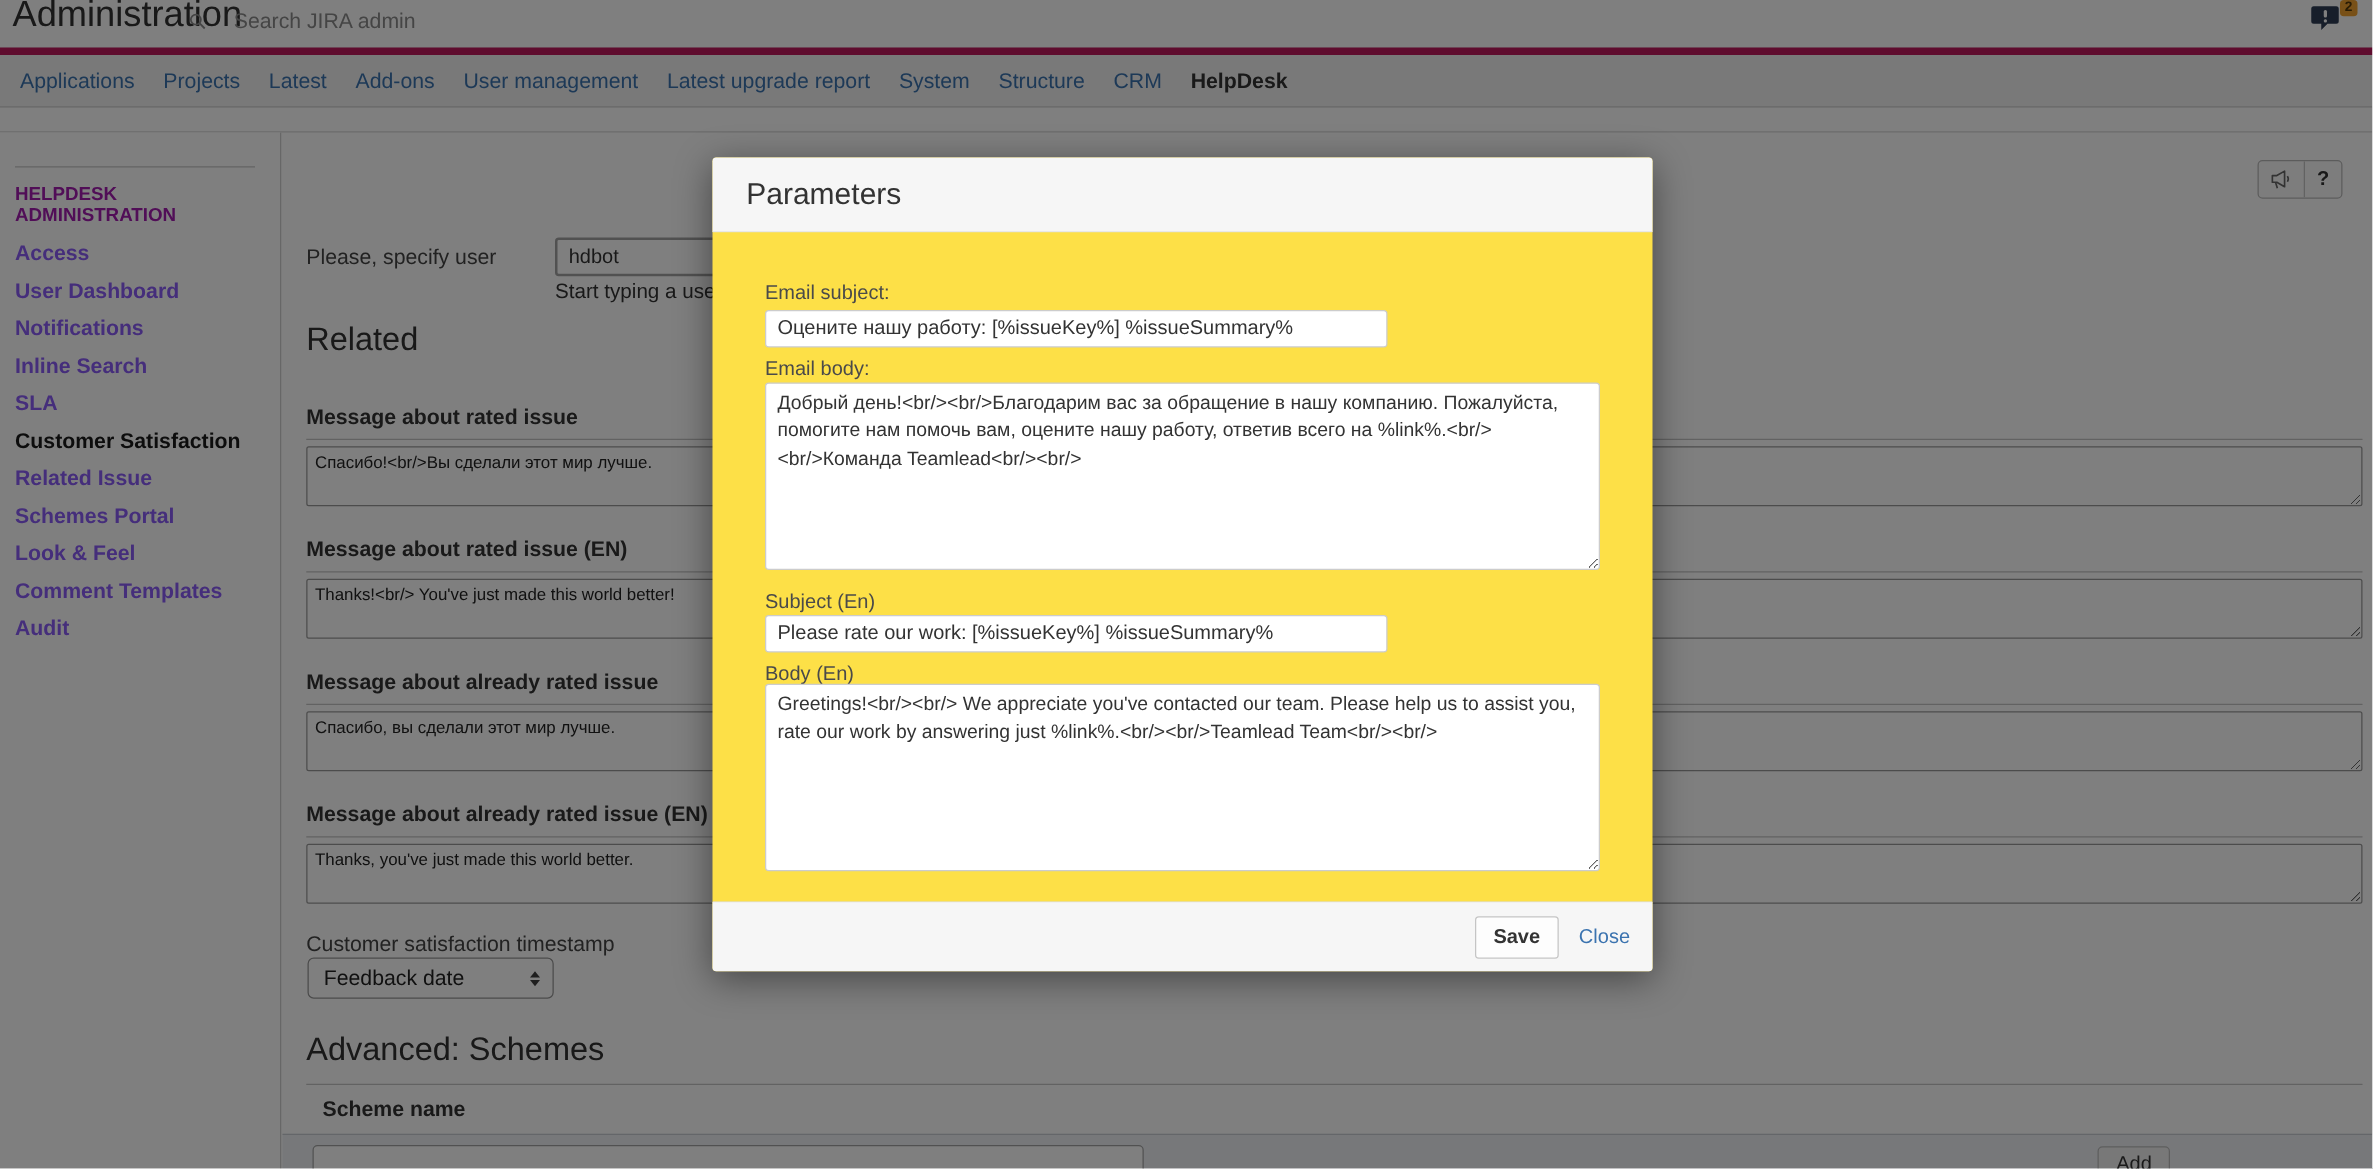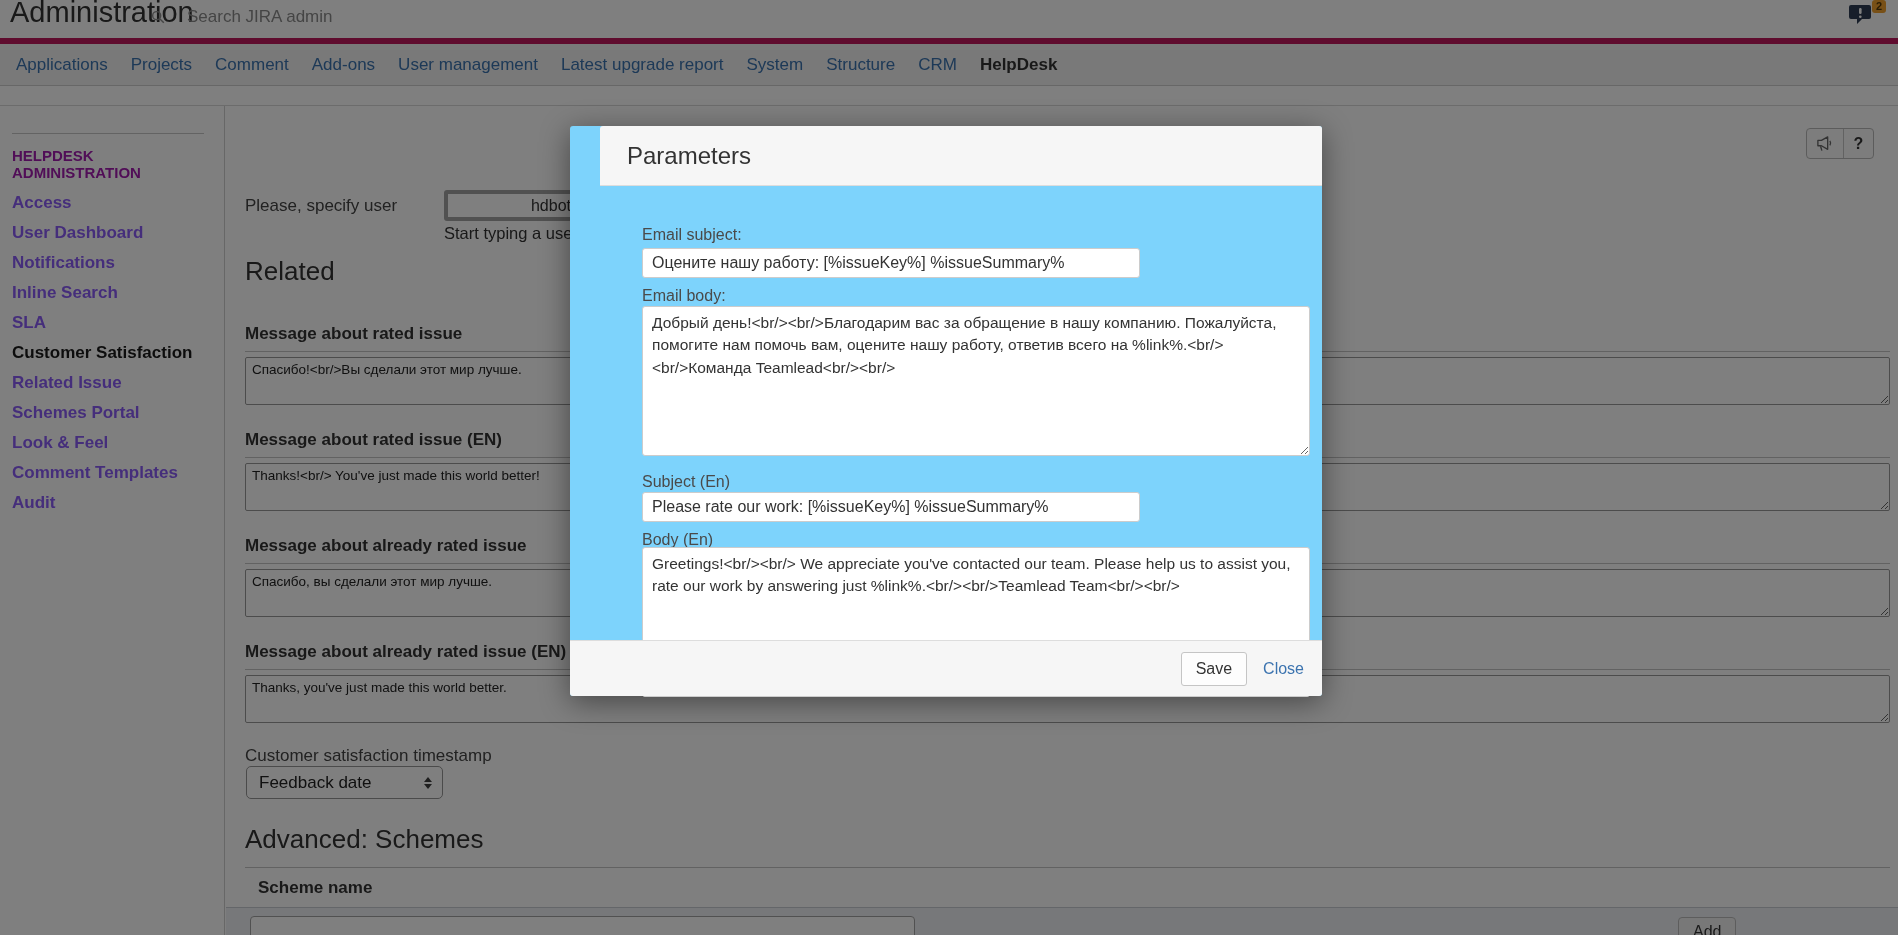--- a/index.html
+++ b/index.html
@@ -26,21 +26,21 @@
   
   .sidebar { position:absolute; top:106px; left:0; width:225px; bottom:0; background:#fff; border-right:1px solid #cfcfcf; }
   .sidebar hr { margin:27px 20px 0 12px; border:0; border-top:1px solid #c6c6c6; }
   .sidebar-title { margin:13px 0 0 12px; font-size:15px; font-weight:bold; color:#a21caf; }
   .sb-list { list-style:none; margin:7px 0 0 0; padding:0 0 0 12px; }
   .sb-item { height:30px; line-height:30px; font-size:17px; color:#8b5cf6; cursor:pointer; white-space:nowrap;font-weight:bold; }
   .sb-item.active { color:#1a1a1a; font-weight:bold; }
 
   
   .field-label { position:absolute; font-size:17px; color:#444; }
-  .user-input { position:absolute; left:444px; top:190px; width:214px; height:31px; border:4px solid #a3a3a3; border-radius:3px; padding:0 9px; font-size:16px; color:#333; font-family:"Liberation Sans",sans-serif;text-align:center; }
+  .user-input { position:absolute; left:444px; top:190px; width:214px; height:31px; border:2px solid #a3a3a3; border-radius:3px; padding:0 9px; font-size:16px; color:#333; font-family:"Liberation Sans",sans-serif; }
   .user-hint { position:absolute; left:444px; top:224px; font-size:16.5px; color:#333; }
   .h2 { position:absolute; margin:0; font-size:26px; font-weight:400; color:#333; }
 
   .msg-group { position:absolute; left:245px; width:1645px; height:82px; }
   .msg-label { margin:0; font-size:17px; font-weight:bold; color:#333; }
   .msg-rule { position:absolute; top:27px; left:0; width:1645px; border-top:1px solid #c4c4c4; }
   .msg-textarea { position:absolute; top:33px; left:0; width:1645px; height:48px; border:1px solid #999; border-radius:2px; resize:both; padding:3px 6px; font-size:13.5px; line-height:1.35; color:#222; font-family:"Liberation Sans",sans-serif; background:#fff; }
 
   .timestamp-select { position:absolute; left:246px; top:766px; width:197px; height:33px; border:1px solid #979797; border-radius:5px; background:#fff; display:flex; align-items:center; justify-content:space-between; padding:0 10px 0 12px; font-size:17px; color:#222; cursor:pointer; }
   .sel-arrows { display:flex; flex-direction:column; align-items:center; gap:2px; }
@@ -53,29 +53,29 @@
   .schemes-panel { position:absolute; top:907px; left:226px; right:0; bottom:0; background:#eef1f5; border-top:1px solid #c9cdd3; }
   .scheme-input { position:absolute; left:250px; top:916px; width:665px; height:30px; border:1px solid #a3a3a3; border-radius:4px; background:#fff; padding:0 8px; font-size:16px; font-family:"Liberation Sans",sans-serif; }
   .add-btn { position:absolute; left:1678px; top:917px; padding:5px 14px; font-size:16px; color:#333; background:#f1f1f1; border:1px solid #bbb; border-radius:4px; cursor:pointer; font-family:"Liberation Sans",sans-serif; }
 
   .tool-group { position:absolute; top:128px; left:1806px; height:31px; display:flex; border:1px solid #b9b9b9; border-radius:4px; overflow:hidden; background:#fbfbfb; }
   .tool-btn { width:36px; display:flex; align-items:center; justify-content:center; cursor:pointer; border:none; background:transparent; }
   .tool-btn + .tool-btn { border-left:1px solid #c4c4c4; width:30px; font-size:16px; font-weight:bold; color:#333; }
 
   
   .blanket { position:absolute; inset:0; background:rgba(0,0,0,0.5); z-index:40; }
-  .modal { position:absolute; left:570px; top:126px; width:752px; height:570px; background:#7dd3fc; border-radius:3px; box-shadow:0 6px 30px rgba(0,0,0,0.45); z-index:50;padding-left:30px; }
+  .modal { position:absolute; left:570px; top:126px; width:752px; height:651px; background:#fde047; border-radius:3px; box-shadow:0 6px 30px rgba(0,0,0,0.45); z-index:50; }
   .modal-header { height:60px; background:#f6f6f6; border-bottom:1px solid #ddd; border-radius:3px 3px 0 0; display:flex; align-items:center; padding-left:27px; }
   .modal-title { margin:0; font-size:24px; font-weight:400; color:#333; }
   .modal-body { position:relative; height:636px; }
   .m-label { position:absolute; left:42px; font-size:16px; color:#4a4a4a; }
   .m-input { position:absolute; left:42px; width:498px; height:30px; border:1px solid #ccc; border-radius:3px; padding:0 9px; font-size:16px; color:#333; font-family:"Liberation Sans",sans-serif; }
   .m-ta { position:absolute; left:42px; width:668px; height:150px; border:1px solid #ccc; border-radius:3px; resize:both; padding:5px 9px; font-size:15.5px; line-height:1.45; color:#333; font-family:"Liberation Sans",sans-serif; }
   .modal-footer { position:absolute; left:0; right:0; bottom:0; height:56px; background:#f6f6f6; border-top:1px solid #ddd; border-radius:0 0 3px 3px; display:flex; align-items:center; justify-content:flex-end; gap:16px; padding-right:18px; }
-  .save-btn { background:#fdfdfd; border:1px solid #c5c5c5; border-radius:3px; padding:7px 14px; font-size:16px; font-weight:normal; color:#333; cursor:pointer; font-family:"Liberation Sans",sans-serif; }
+  .save-btn { background:#fdfdfd; border:1px solid #c5c5c5; border-radius:3px; padding:7px 14px; font-size:16px; font-weight:bold; color:#333; cursor:pointer; font-family:"Liberation Sans",sans-serif; }
   .close-link { color:#3b73af; font-size:16px; text-decoration:none; cursor:pointer; }
 </style>
 </head>
 <body>
 
 <div class="page">
 
   <div class="app-header">
     <h1 class="page-title">Administration</h1>
     <div class="quicksearch">
@@ -91,21 +91,21 @@
         <rect x="11" y="6" width="2.6" height="6" rx="1.2" fill="#fff"></rect>
         <rect x="11" y="13.4" width="2.6" height="2.6" rx="1.2" fill="#fff"></rect>
       </svg>
       <span class="badge">2</span>
     </div>
   </div>
 
   <div class="nav-bar">
     <a class="nav-link">Applications</a>
     <a class="nav-link">Projects</a>
-    <a class="nav-link">Comment</a>
+    <a class="nav-link">Latest</a>
     <a class="nav-link">Add-ons</a>
     <a class="nav-link">User management</a>
     <a class="nav-link">Latest upgrade report</a>
     <a class="nav-link">System</a>
     <a class="nav-link">Structure</a>
     <a class="nav-link">CRM</a>
     <a class="nav-link active">HelpDesk</a>
   </div>
 
   <div class="content-divider"></div>

